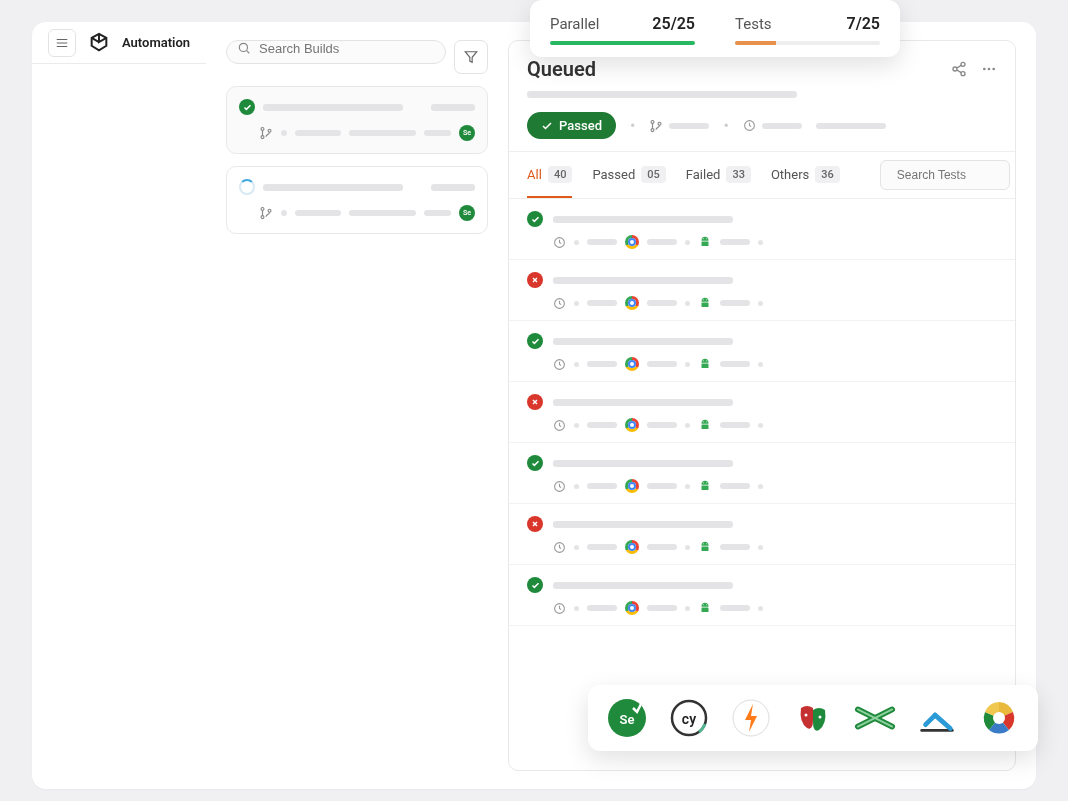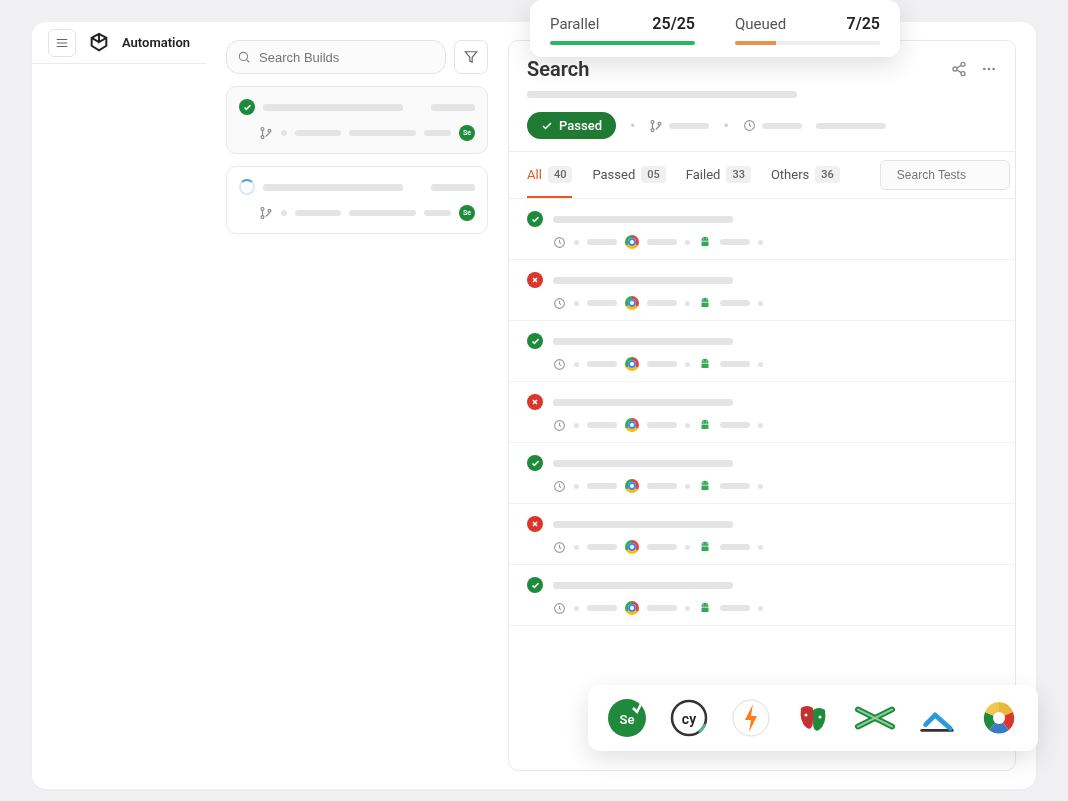--- a/index.html
+++ b/index.html
@@ -82,26 +82,26 @@
     flex: 1;
     display: flex;
     padding: 18px 20px;
     gap: 20px;
     overflow: hidden;
   }
   .sidebar { width: 262px; display: flex; flex-direction: column; gap: 12px; }
   .search-row { display: flex; gap: 8px; }
   .search-box {
     flex: 1;
-    height: 34px;
+    height: 24px;
     border: 1px solid #e3e3e6;
     border-radius: 13px;
     background: #fbfbfc;
     display: flex;
-    align-items: center;
+    align-items: flex-start;
     padding: 0 10px;
     gap: 8px;
     color: #888;
     font-size: 13px;
   }
   .search-box input {
     border: none; outline: none; background: transparent;
     flex: 1; font-size: 13px; color: #444;
   }
   .filter-btn {
@@ -361,21 +361,21 @@
           <div class="ph" style="width:70px;height:6px;"></div>
           <div class="ph" style="width:28px;height:6px;"></div>
           <div class="se-badge">Se</div>
         </div>
       </div>
     </div>
 
     <div class="content">
       <div class="content-header">
         <div class="content-title-row">
-          <div class="content-title">Search</div>
+          <div class="content-title">Queued</div>
           <div class="content-actions">
             <svg width="16" height="16" viewBox="0 0 24 24" fill="none" stroke="currentColor" stroke-width="2" style="cursor:pointer">
                 <circle cx="18" cy="5" r="3"></circle>
                 <circle cx="6" cy="12" r="3"></circle>
                 <circle cx="18" cy="19" r="3"></circle>
                 <line x1="8.6" y1="10.5" x2="15.4" y2="6.5"></line>
                 <line x1="8.6" y1="13.5" x2="15.4" y2="17.5"></line>
               </svg>
             <svg width="16" height="16" viewBox="0 0 24 24" fill="currentColor" style="cursor:pointer">
                 <circle cx="5" cy="12" r="2"></circle>
@@ -668,21 +668,21 @@
     <div class="float-row">
       <span class="float-label">Parallel</span>
       <span class="float-value">25/25</span>
     </div>
     <div class="float-bar">
         <div class="float-bar-fill" id="bar-parallel" style="width: 100%; background: rgb(40, 183, 98);"></div>
       </div>
   </div>
   <div class="float-col">
     <div class="float-row">
-      <span class="float-label">Queued</span>
+      <span class="float-label">Tests</span>
       <span class="float-value">7/25</span>
     </div>
     <div class="float-bar">
         <div class="float-bar-fill" id="bar-queued" style="width: 28%; background: rgb(232, 145, 74);"></div>
       </div>
   </div>
 </div>
 
 <div class="tool-strip">
   <div class="tool-icon">

